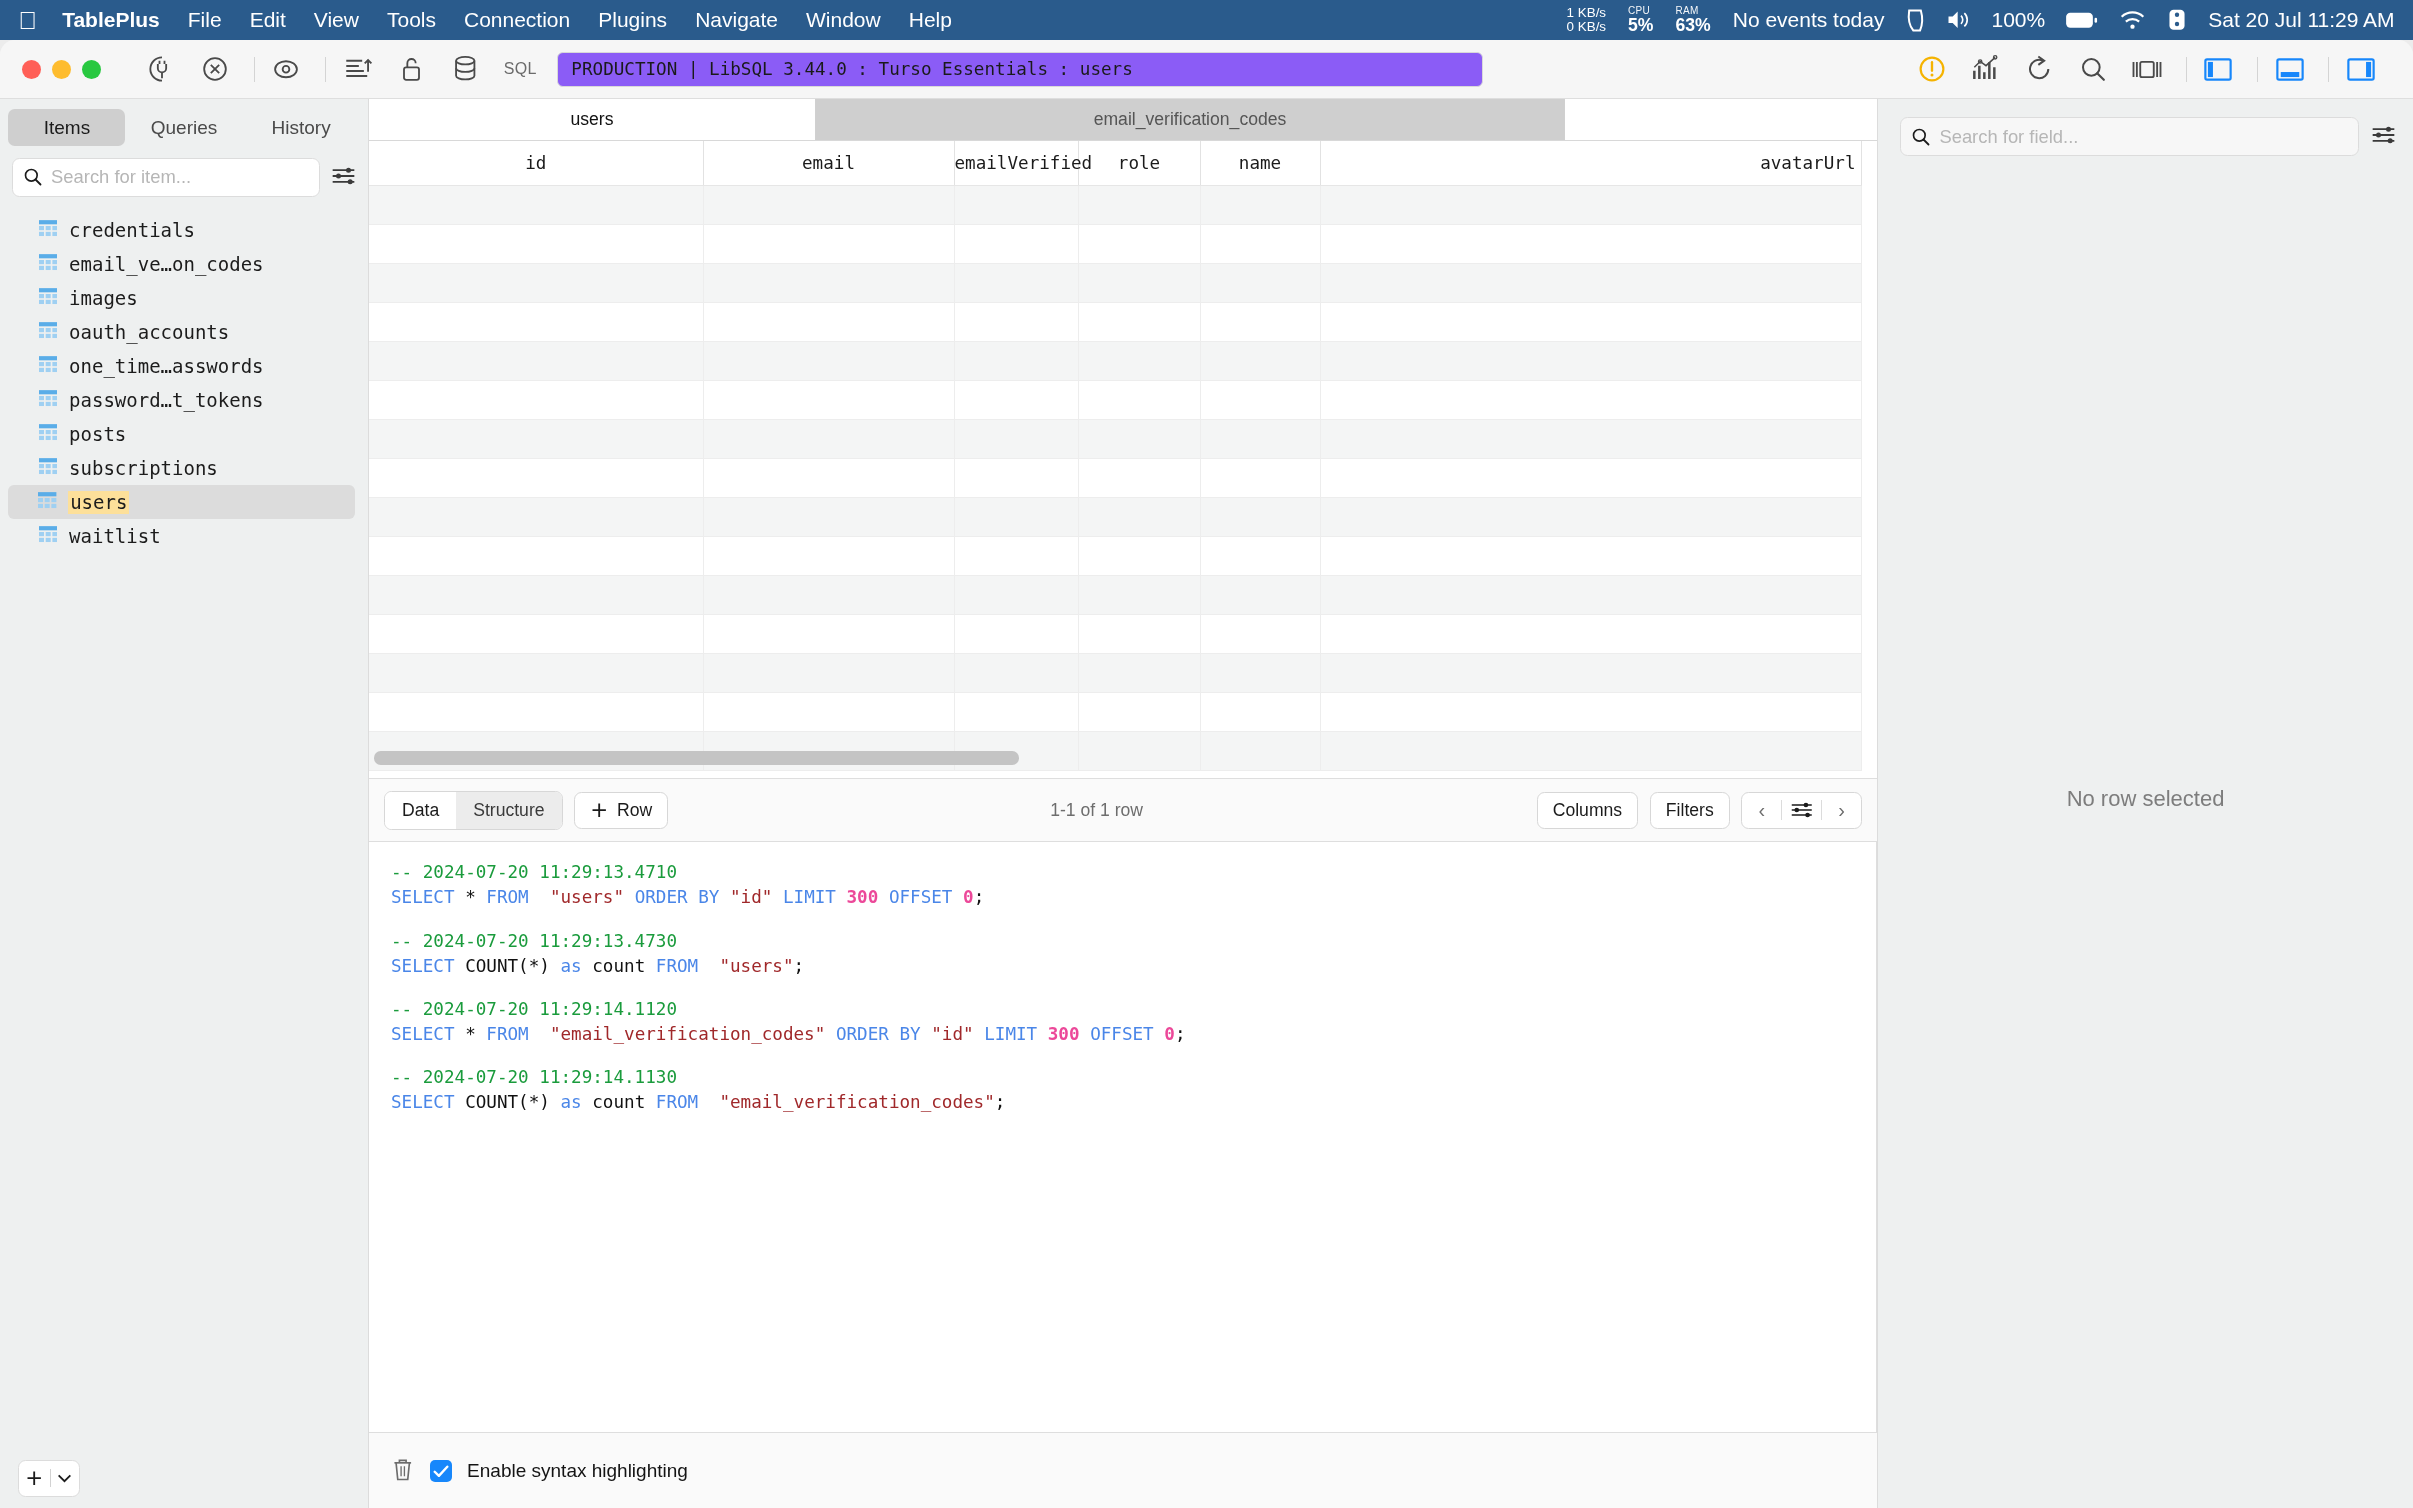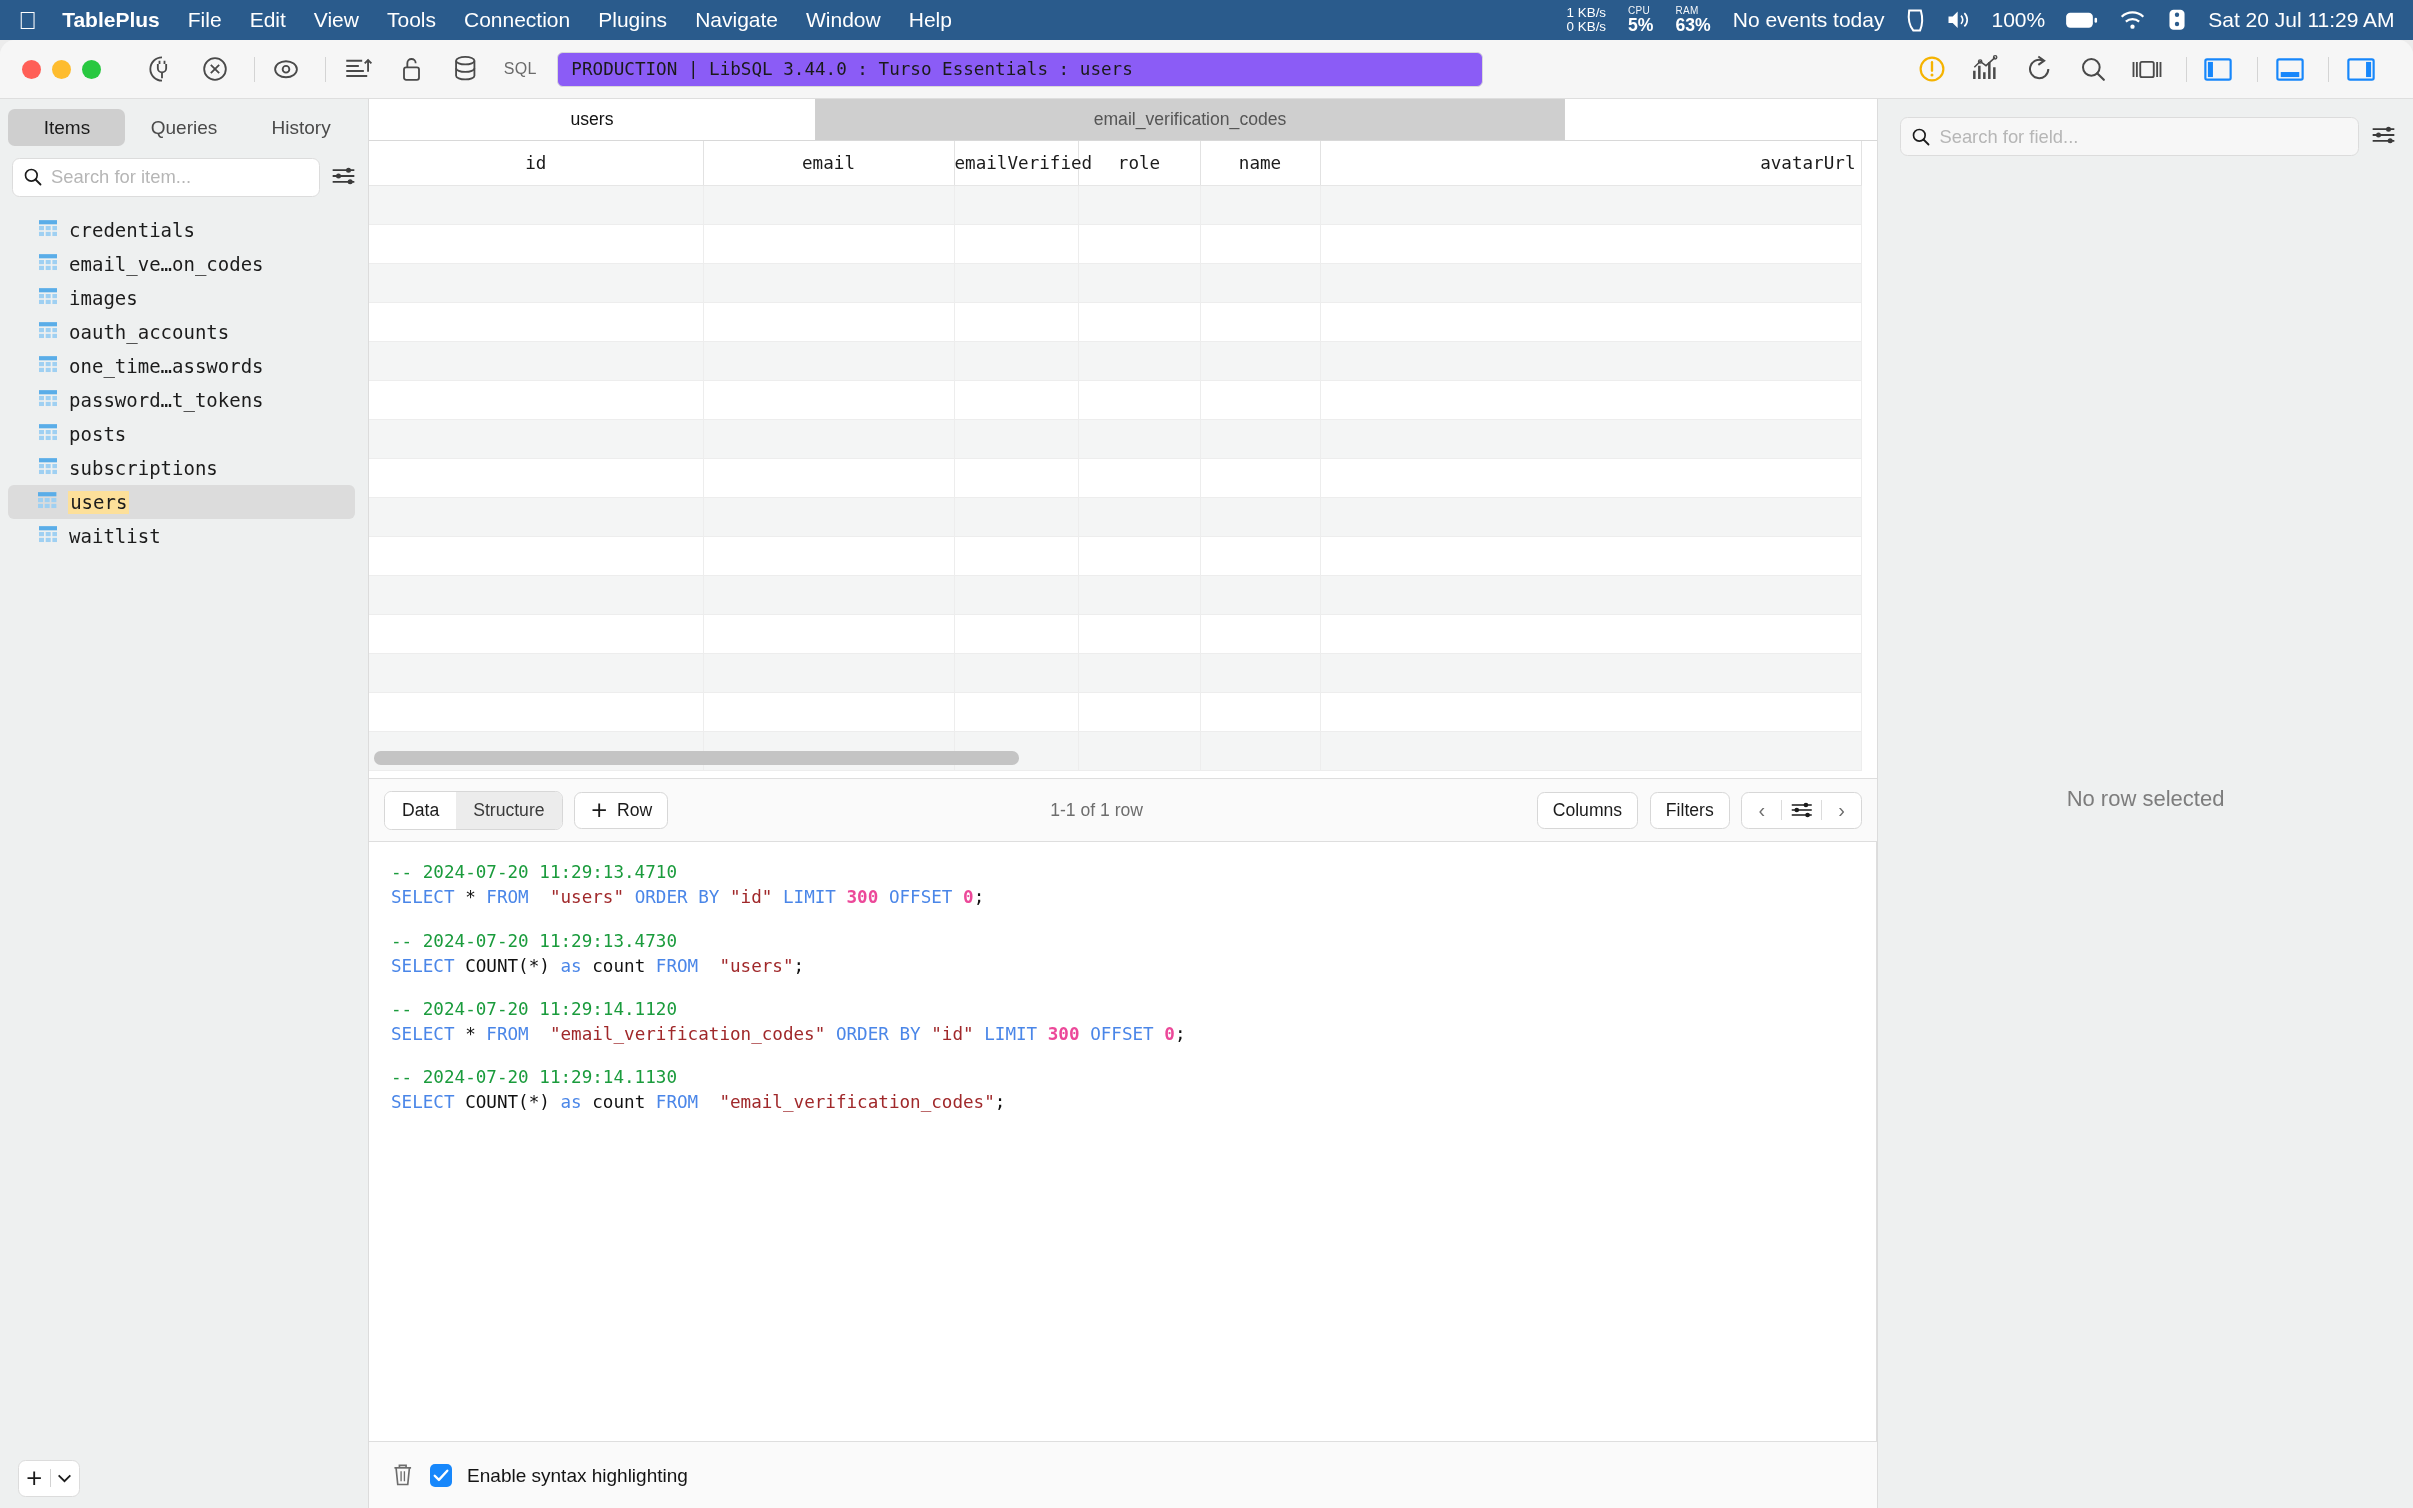--- a/index.html
+++ b/index.html
@@ -157,21 +157,21 @@
   .sqlline { font-family:"DejaVu Sans Mono", monospace; font-size:17.6px; line-height:1.42; white-space:pre; }
   .cmt { color:#1a9b3c; }
   .kw  { color:#4a86e8; }
   .str { color:#a0282a; }
   .numl{ color:#ec4899; font-weight:bold; }
   .idt { color:#111; }
   .blank { height:18.4px; }
 
   
   #statusbar {
-    height:68px; display:flex; align-items:center; gap:15px;
+    height:77px; display:flex; align-items:center; gap:15px;
     padding-left:22px; border-top:0.8px solid #dedede; background:#fafafa;
   }
   #chk { width:22.6px; height:22.6px; border-radius:5px; background:#1787fb; display:flex; align-items:center; justify-content:center; }
   #statusbar .ctext { font-size:19px; color:#141414; }
 
   
   #rightpanel {
     width:536px; background:#eef0f0; border-left:0.8px solid #dcdcdc;
     display:flex; flex-direction:column;
   }

